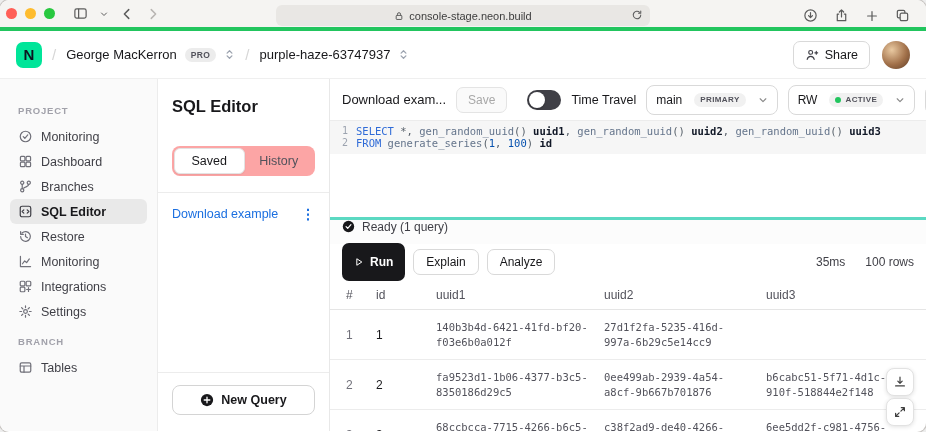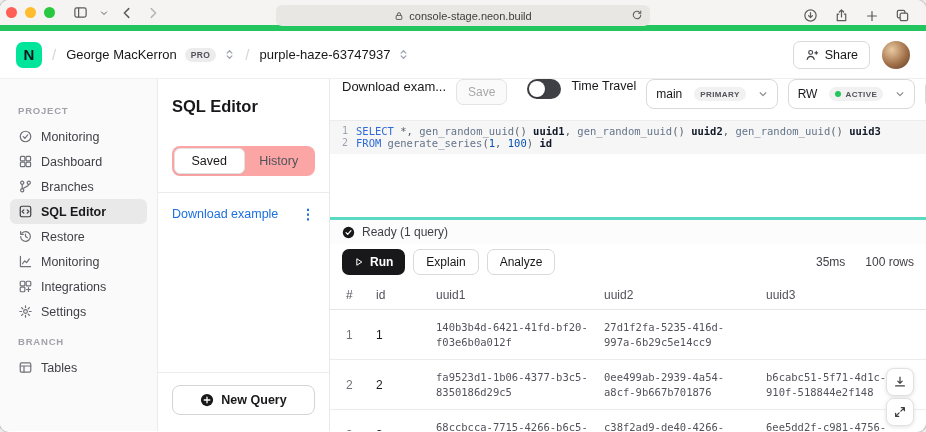--- a/index.html
+++ b/index.html
@@ -1,21 +1,21 @@
 <!DOCTYPE html>
 <html><head>
 <meta charset="utf-8">
 <style>
   *{box-sizing:border-box;margin:0;padding:0}
   html,body{background:#ededed}
   body{font-family:"Liberation Sans",sans-serif;-webkit-font-smoothing:antialiased}
   .window{position:relative;width:926px;height:432px;background:#fff;border-radius:9px;overflow:hidden;box-shadow:0 0 0 1px #c9c6c3}
 
   
-  .browser-bar{height:31px;background:#f5f4f2;border-bottom:6px solid #22c55e;display:flex;align-items:center;padding:0 6px;position:relative}
+  .browser-bar{height:31px;background:#f5f4f2;border-bottom:4px solid #22c55e;display:flex;align-items:center;padding:0 6px;position:relative}
   .traffic{display:flex;gap:8px;margin-right:12px}
   .light{width:11px;height:11px;border-radius:50%;display:inline-block}
   .light.red{background:#ff5f57}.light.yellow{background:#febc2e}.light.green{background:#28c840}
   .chrome-btn{display:inline-flex;align-items:center;justify-content:center;color:#5c5c5c;margin:0 6px;cursor:default}
   .chrome-btn.dim{color:#b8b5b2}
   .address-bar{position:absolute;left:276px;top:5px;width:374px;height:21px;background:#e9e7e4;border-radius:6px;display:flex;align-items:center;justify-content:center;gap:5px;color:#4a4a4a}
   .address-bar .url{font-size:11px;color:#3d3d3d}
   .address-bar .reload{position:absolute;right:7px;top:4px;color:#5c5c5c}
   .chrome-right{position:absolute;right:10px;top:0;height:31px;display:flex;align-items:center;gap:4px}
 
@@ -48,44 +48,44 @@
   .divider{border-bottom:1px solid #ececec}
   .panel .divider.top{margin-top:16px}
   .query-list{flex:1;overflow:hidden}
   .query-row{display:flex;align-items:center;justify-content:space-between;padding:14px 14px;color:#1b6fe0;font-size:12.5px;cursor:pointer}
   .kebab{color:#1b6fe0;font-size:14px;font-weight:bold;line-height:1}
   .panel-bottom{padding:12px 14px 16px}
   .new-query{width:100%;height:30px;display:flex;align-items:center;justify-content:center;gap:7px;background:#fff;border:1px solid #d4d4d4;border-radius:8px;font-size:12.5px;font-weight:600;color:#18181b;font-family:inherit;cursor:pointer}
 
   
   .main{flex:1;display:flex;flex-direction:column;min-width:0}
-  .ed-toolbar{height:42px;border-bottom:1px solid #ececec;display:flex;padding:0 12px;gap:10px}
+  .ed-toolbar{height:42px;border-bottom:1px solid #ececec;display:flex;align-items:center;padding:0 12px;gap:10px}
   .q-title{font-size:13px;color:#18181b;white-space:nowrap}
   .save-btn{height:26px;padding:0 11px;border:1px solid #e4e4e4;border-radius:7px;background:#fafafa;color:#a8a8a8;font-size:12px;font-family:inherit}
   .toggle{width:34px;height:20px;border-radius:999px;background:#3f3f46;position:relative;margin-left:10px;cursor:pointer;flex:none}
   .toggle .knob{position:absolute;left:2px;top:2px;width:16px;height:16px;border-radius:50%;background:#fff;box-shadow:0 1px 2px rgba(0,0,0,.25)}
   .tt-label{font-size:12.5px;color:#18181b;white-space:nowrap}
   .select{height:30px;display:flex;align-items:center;gap:12px;padding:0 9px;border:1px solid #d9d9d9;border-radius:8px;background:#fff;font-size:12px;color:#18181b;cursor:pointer;white-space:nowrap}
   .select.first{margin-left:auto}
   .pill{background:#f1f1f1;color:#52525b;font-size:8px;font-weight:bold;letter-spacing:.4px;padding:2.5px 6px;border-radius:999px;display:inline-flex;align-items:center;gap:4px}
   .pill .dot{width:6px;height:6px;border-radius:50%;background:#22c55e;display:inline-block}
   .chev{display:inline-flex;color:#8a8a8a}
 
   .editor{height:96px;background:#fff;overflow:hidden}
   .code-strip{background:#f6f6f6;padding:4px 0 5px}
   .code-line{display:flex;line-height:18px}
   .gutter{width:26px;text-align:right;padding-right:8px;color:#9ca3af;font:10px "DejaVu Sans Mono",monospace;flex:none}
   .code{font:10.5px "DejaVu Sans Mono",monospace;white-space:pre;color:#333}
   .tok-kw{color:#2f6bd7}.tok-fn{color:#64748b}.tok-id{color:#111827;font-weight:bold}
   .tok-nu{color:#0550ae}.tok-pu,.tok-op{color:#57606a}
 
   .teal-divider{height:3px;background:#5bd9c2}
-  .status-row{height:24px;display:flex;align-items:center;gap:7px;padding:0 12px;background:#fcfcfc;font-size:12px;color:#3f3f46}
+  .status-row{height:24px;display:flex;align-items:flex-start;gap:7px;padding:0 12px;background:#fcfcfc;font-size:12px;color:#3f3f46}
   .actions-row{height:36px;display:flex;align-items:center;gap:8px;padding:0 12px}
-  .run-btn{height:26px;display:flex;align-items:center;gap:6px;padding:0 12px;background:#18181b;color:#fff;border:none;border-radius:7px;font-size:12px;font-weight:600;font-family:inherit;cursor:pointer}
+  .run-btn{height:38px;display:flex;align-items:center;gap:6px;padding:0 12px;background:#18181b;color:#fff;border:none;border-radius:7px;font-size:12px;font-weight:600;font-family:inherit;cursor:pointer}
   .ghost-btn{height:26px;padding:0 12px;background:#fff;border:1px solid #d9d9d9;border-radius:7px;font-size:12px;color:#18181b;font-family:inherit;cursor:pointer}
   .meta{margin-left:auto;display:flex;gap:20px;font-size:12px;color:#3f3f46}
 
   
   .results{flex:1;overflow:hidden}
   .thead,.trow{display:flex;align-items:center;padding-left:16px}
   .thead{height:30px;border-bottom:1px solid #e5e5e5}
   .thead .cell{font-size:12px;color:#52525b}
   .trow{height:50px;border-bottom:1px solid #ececec}
   .cell{padding-right:16px;flex:none}

